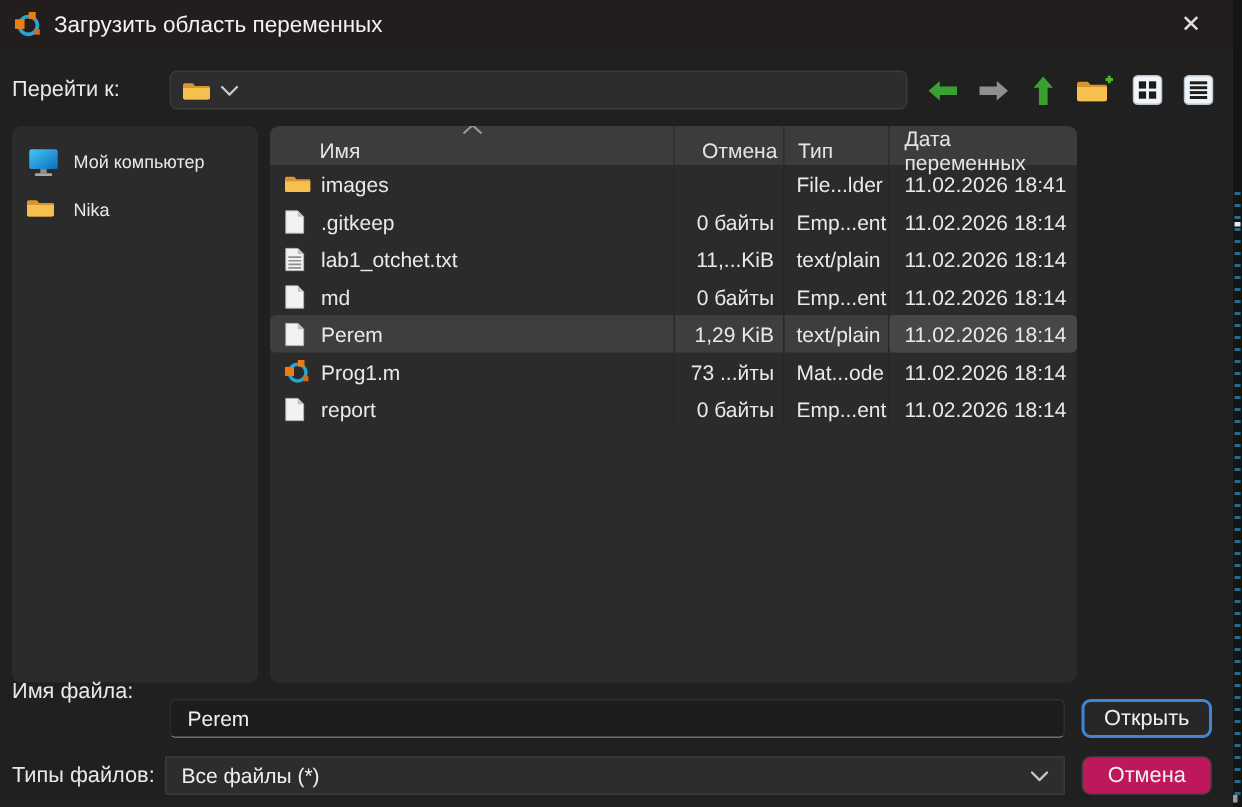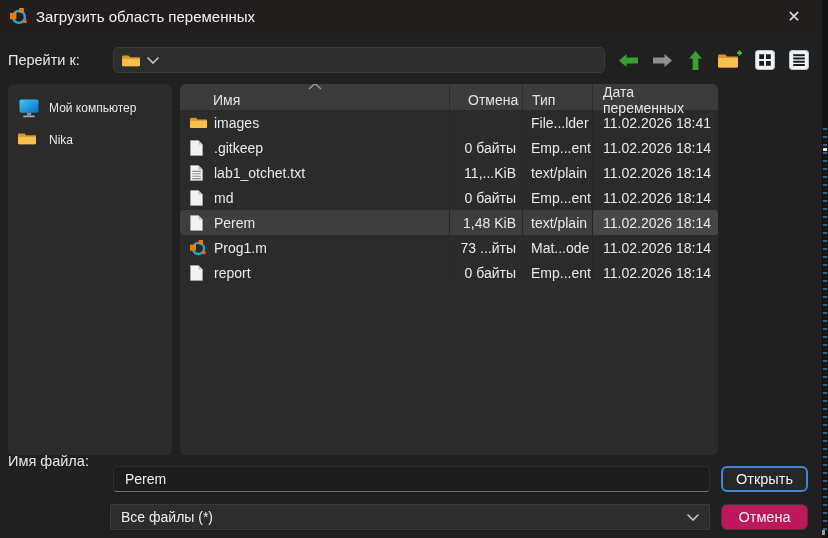--- a/index.html
+++ b/index.html
@@ -265,21 +265,21 @@
           <div class="frow selected">
             <div class="fcell c-name">
               <span class="row-ic">
                 <svg width="13" height="16" viewBox="0 0 13 16">
                   <path d="M0.5 0.5h8l4 4v11h-12z" fill="#f2f2f2" stroke="#aeaeae" stroke-width="0.6"></path>
                   <path d="M8.5 0.5v4h4z" fill="#c2c2c2"></path>
                 </svg>
               </span>
               <span>Perem</span>
             </div>
-            <div class="fcell c-size">1,48 KiB</div>
+            <div class="fcell c-size">1,29 KiB</div>
             <div class="fcell c-type">text/plain</div>
             <div class="fcell c-date">11.02.2026 18:14</div>
           </div>
           <div class="frow">
             <div class="fcell c-name">
               <span class="row-ic">
                 <svg width="16" height="16" viewBox="0 0 16 16">
                   <circle cx="8.4" cy="8.4" r="5.6" fill="none" stroke="#2aa5cf" stroke-width="2.3"></circle>
                   <rect x="0" y="4.6" width="6" height="6" fill="#f07c11"></rect>
                   <rect x="8.6" y="0" width="4.4" height="4.4" fill="#f07c11"></rect>
@@ -308,20 +308,21 @@
           </div>
         </div>
     </div>
 
     <div class="foot-label" style="top:448px;">Имя файла:</div>
     <input class="fname-input" value="Perem" style="">
     <div class="btn btn-open">
       <span>Открыть</span>
     </div>
 
+    <div class="foot-label" style="top:504px;">Типы файлов:</div>
     <div class="ftype-combo">
       <span class="ftype-text">Все файлы (*)</span>
       <svg class="combo-chev" viewBox="0 0 12 7">
         <path d="M1 1l5 5 5-5" stroke="#c8c8c8" stroke-width="1.6" fill="none" stroke-linecap="round"></path>
       </svg>
     </div>
     <div class="btn btn-cancel">
       <span>Отмена</span>
     </div>
 

